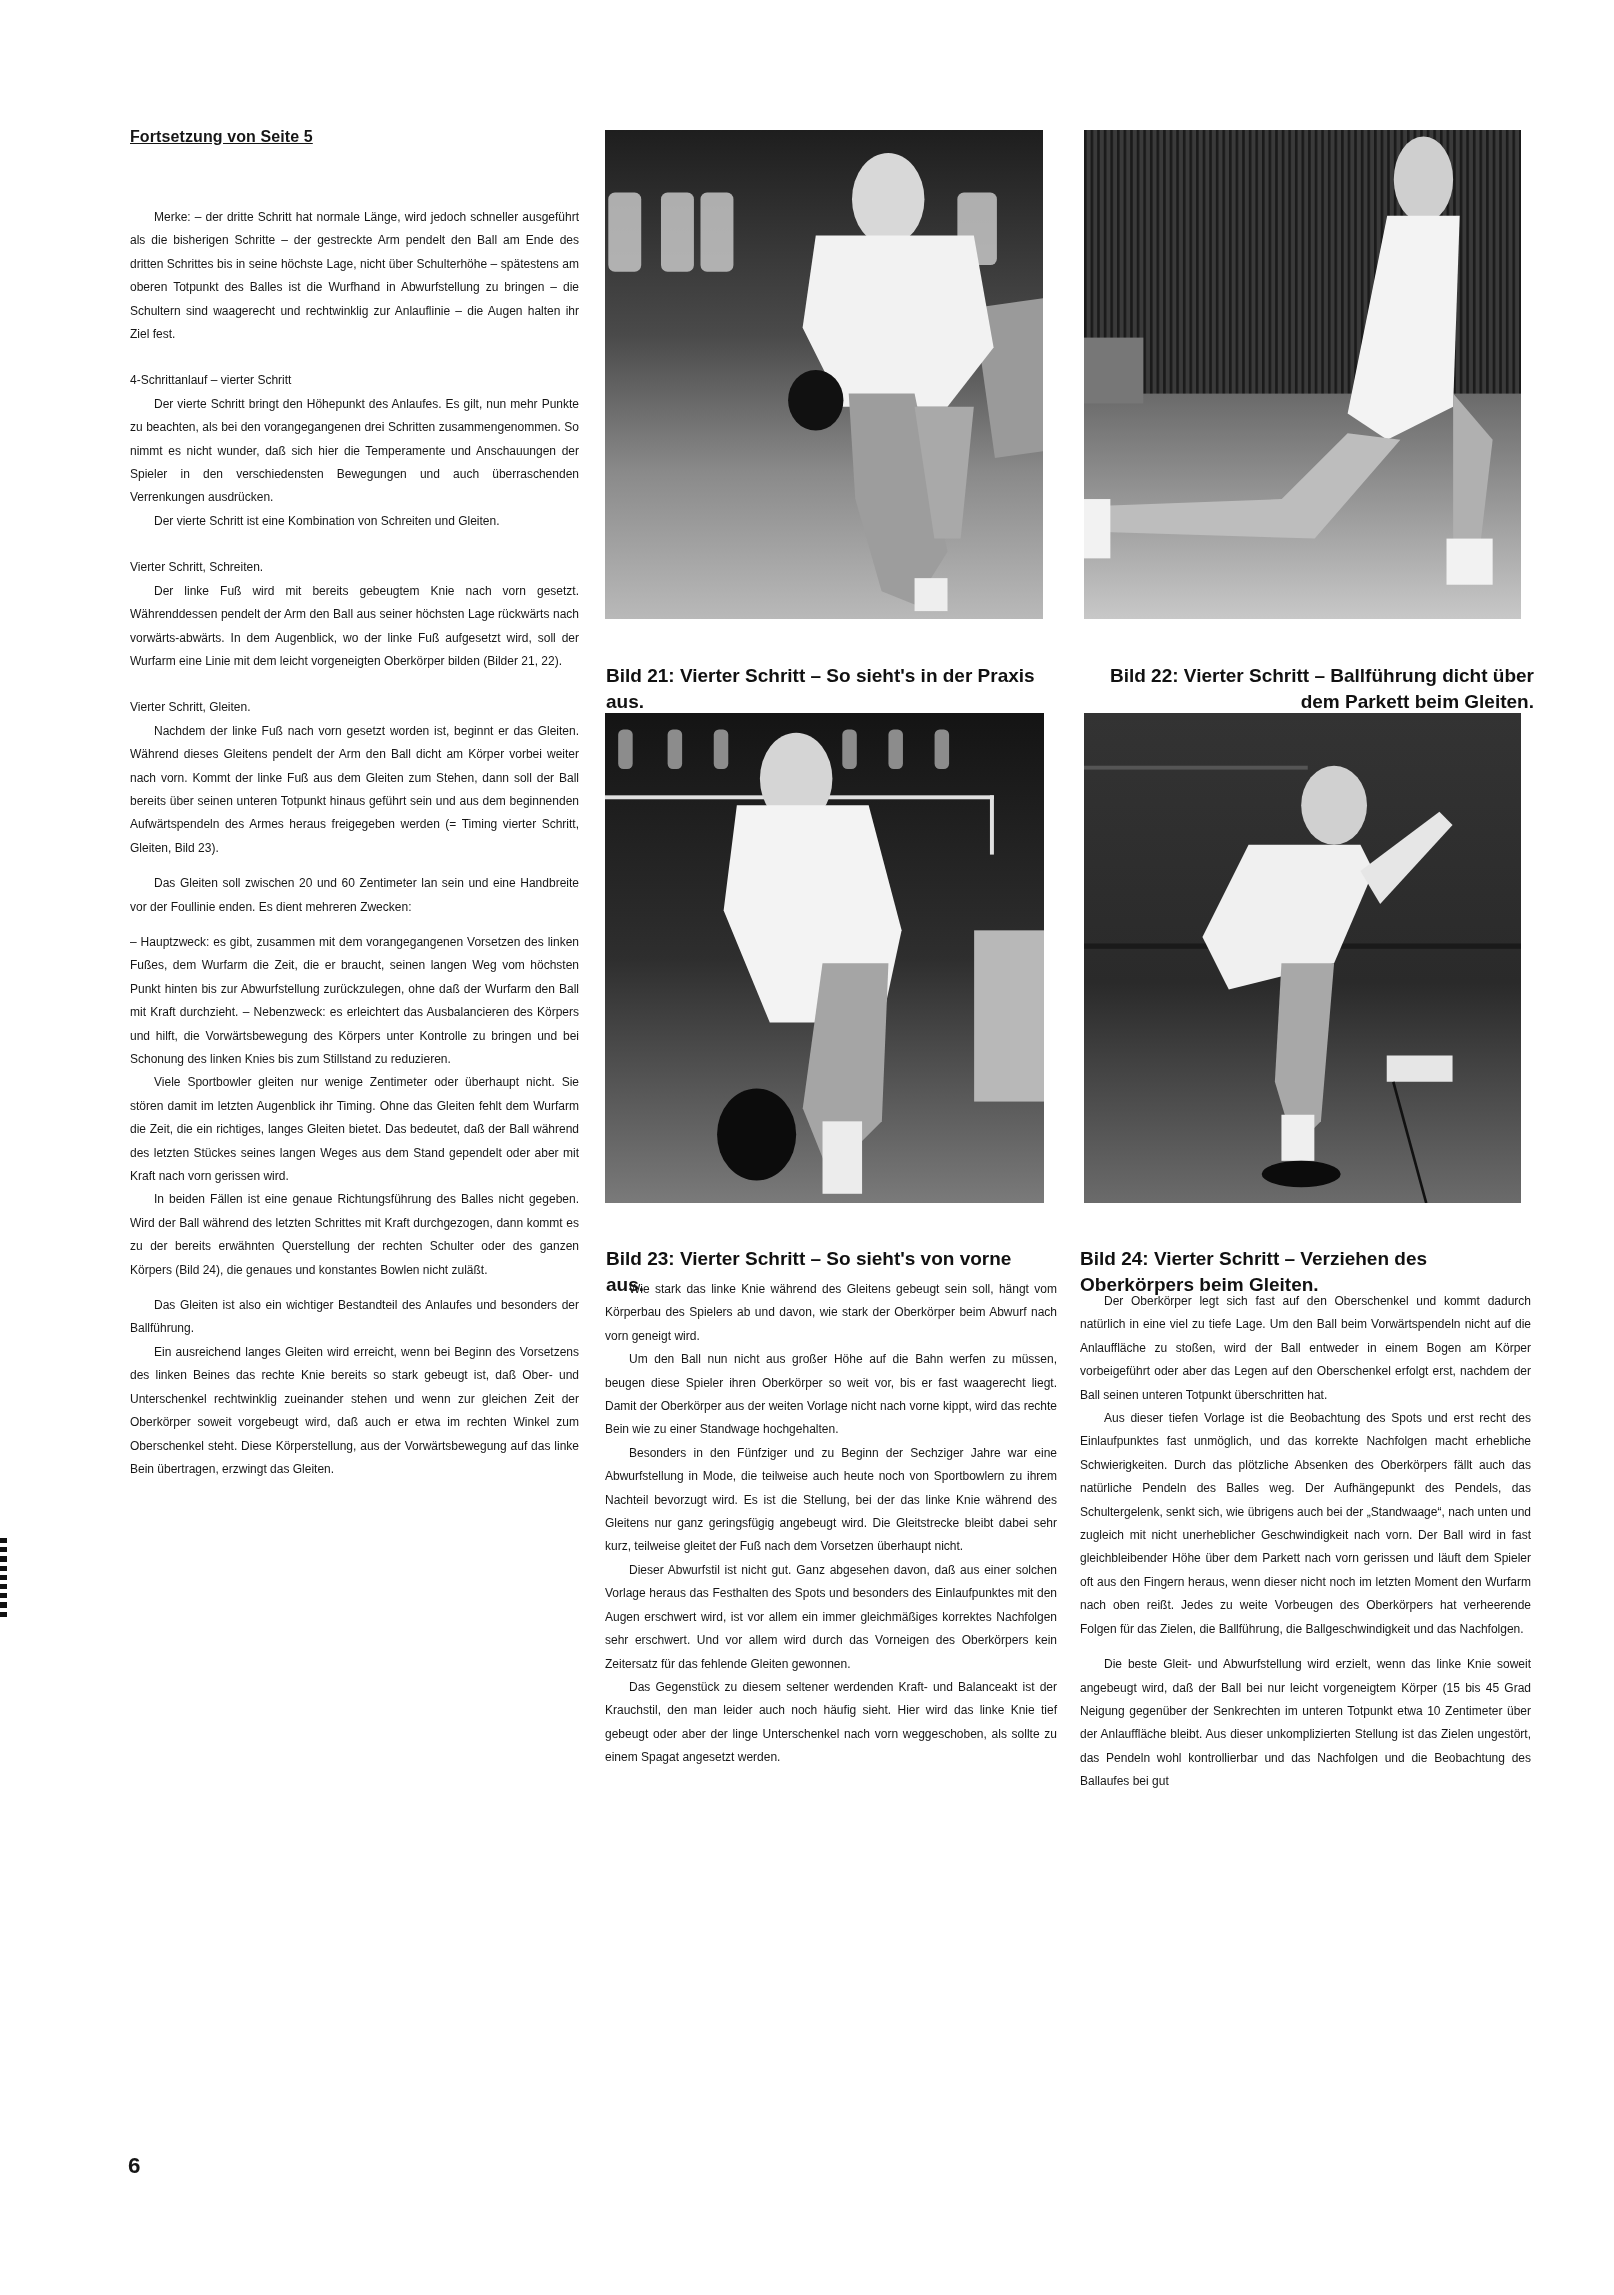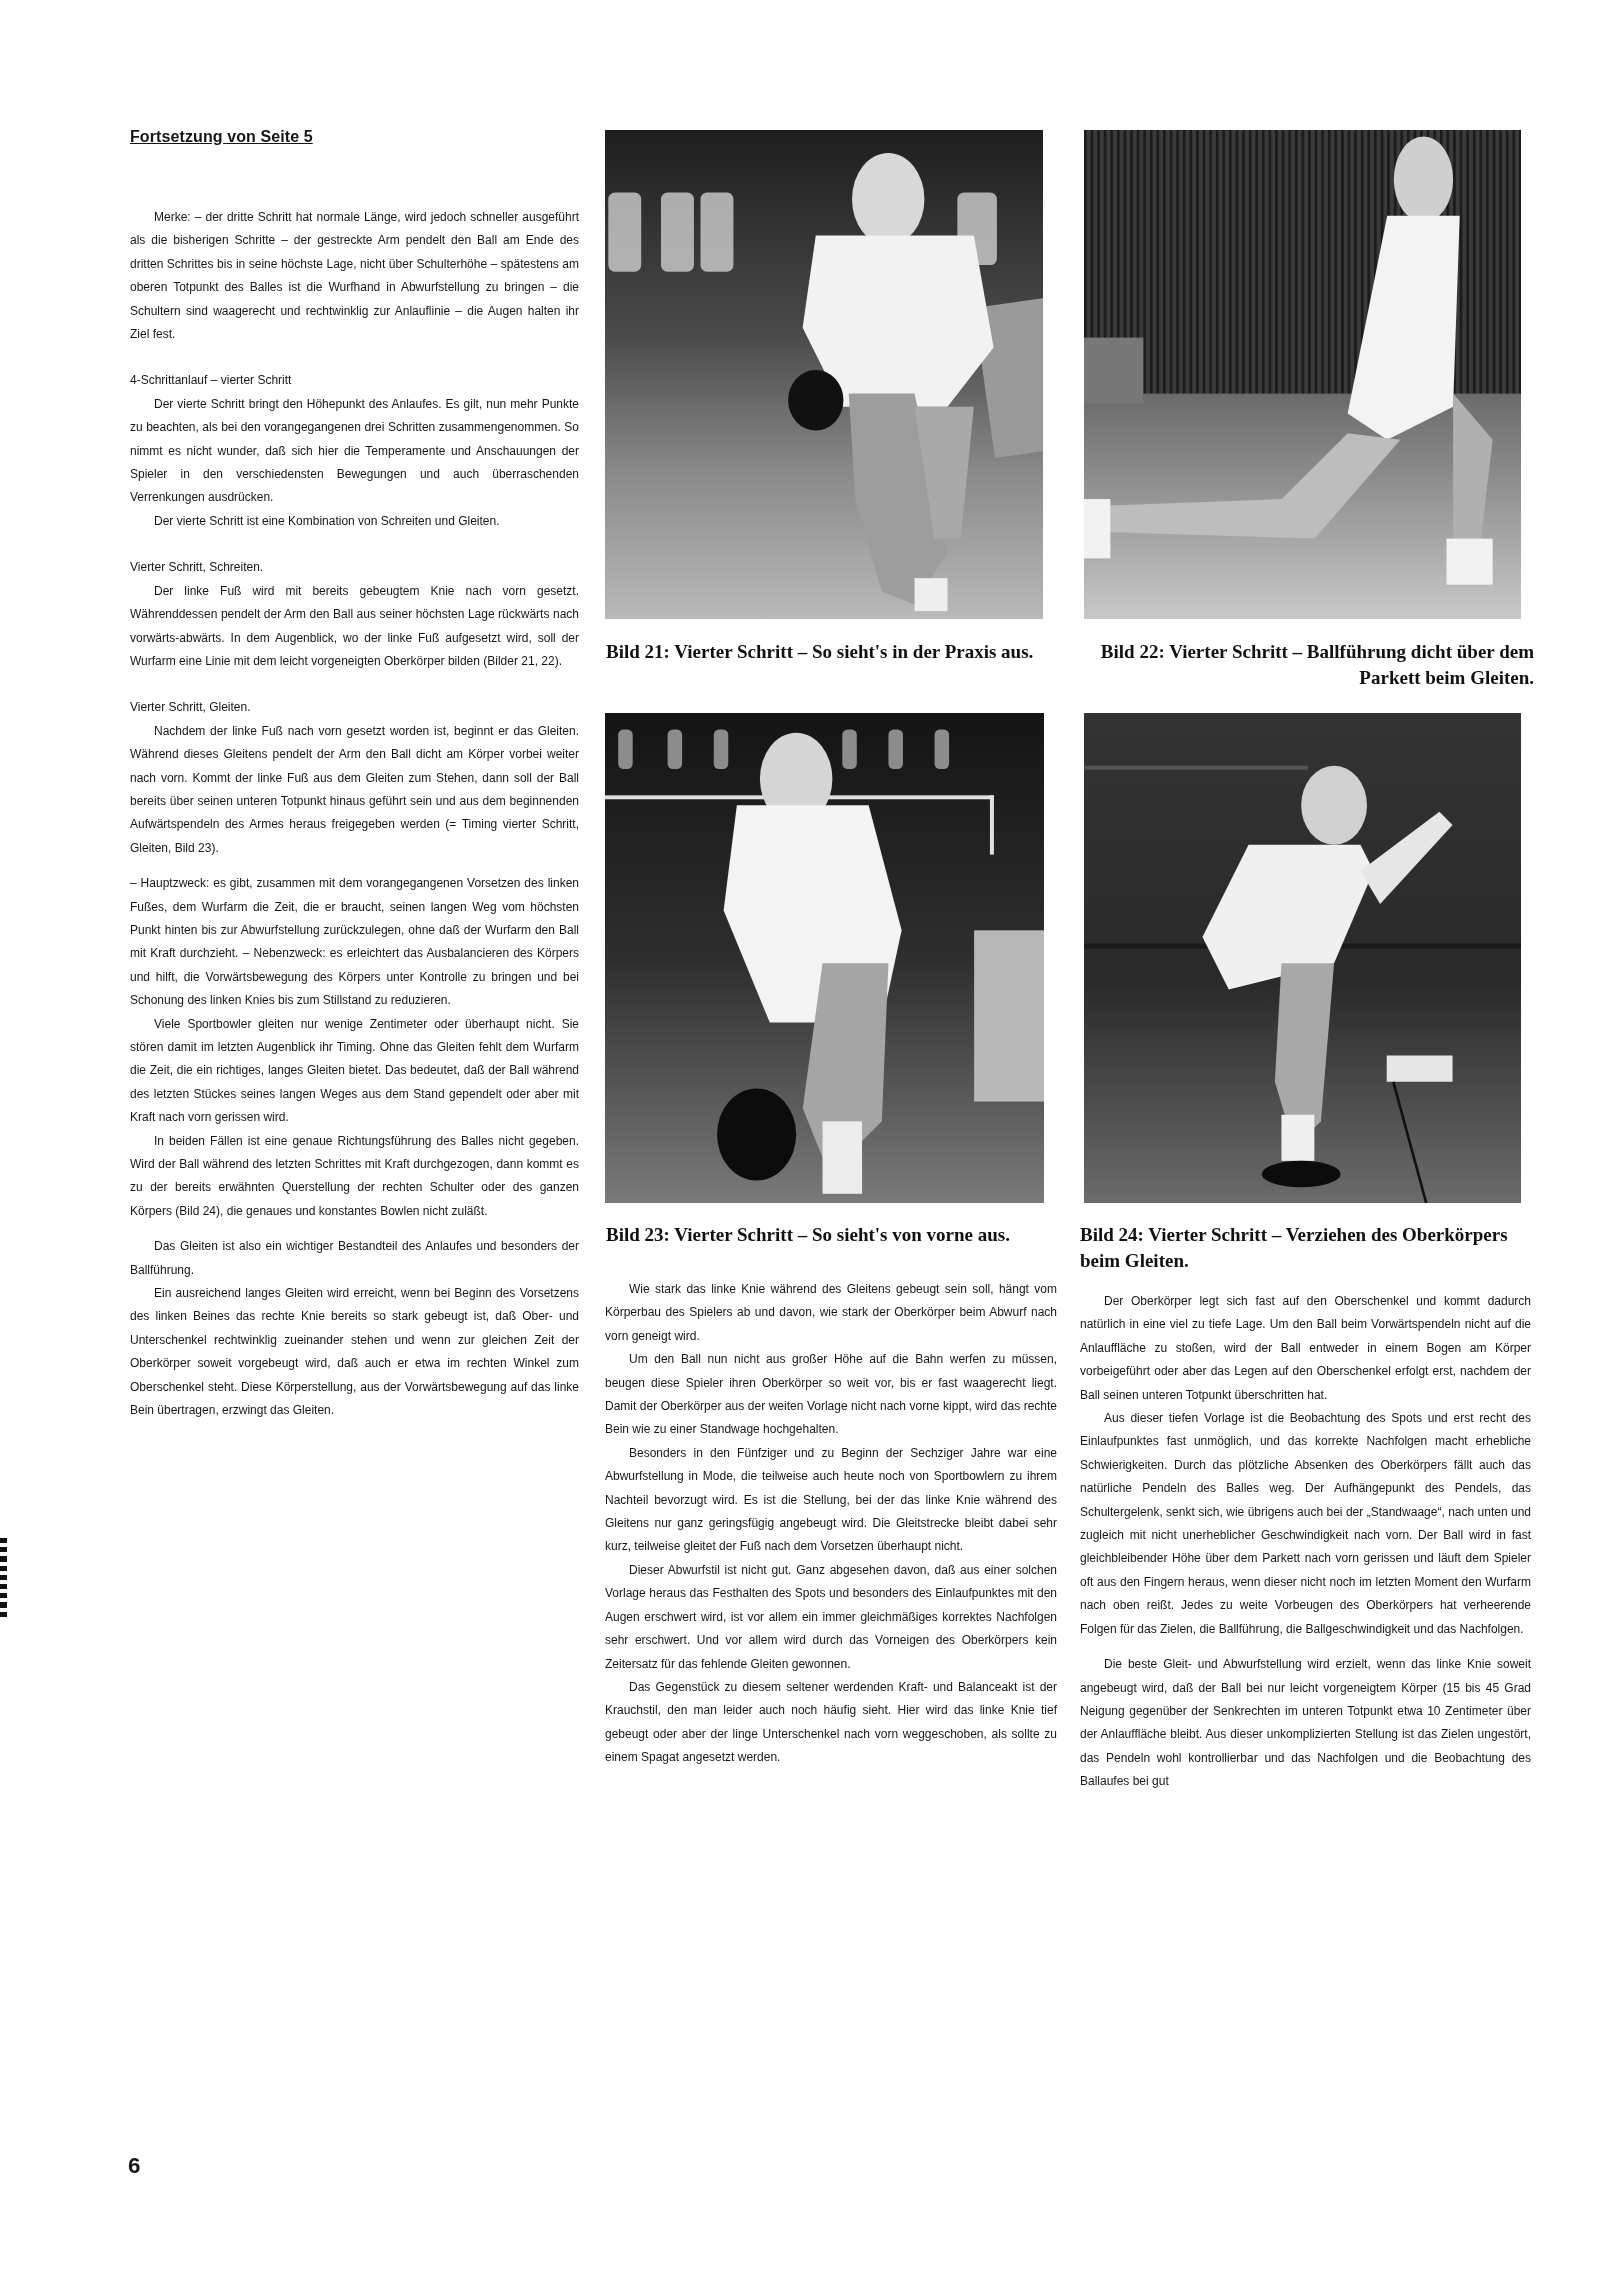--- a/index.html
+++ b/index.html
@@ -39,22 +39,23 @@
   }
   .photo svg { width: 100%; height: 100%; display: block; }
   .p21 { left: 605px; top: 130px; width: 438px; height: 489px; }
   .p22 { left: 1084px; top: 130px; width: 437px; height: 489px; }
   .p23 { left: 605px; top: 713px; width: 439px; height: 490px; }
   .p24 { left: 1084px; top: 713px; width: 437px; height: 490px; }
 
   .caption {
     position: absolute;
     font-size: 19px; line-height: 26px; font-weight: bold;
-    font-family: Liberation Serif, serif;
+    font-family: Liberation Sans, sans-serif;
     color: #111;
+    margin-top: 24px;
   }
   .c21 { left: 606px; top: 639px; width: 448px; }
   .c22 { left: 1080px; top: 639px; width: 454px; text-align: right; }
   .c23 { left: 606px; top: 1222px; width: 448px; }
   .c24 { left: 1080px; top: 1222px; width: 454px; }
 
   .page-number {
     position: absolute; left: 128px; top: 2153px;
     font-size: 22.4px; font-weight: bold;
     font-family: "Liberation Sans", sans-serif;
@@ -71,20 +72,21 @@
 
 <div class="col col-left">
   <p>Merke: – der dritte Schritt hat normale Länge, wird jedoch schneller ausgeführt als die bisherigen Schritte – der gestreckte Arm pendelt den Ball am Ende des dritten Schrittes bis in seine höchste Lage, nicht über Schulterhöhe – spätestens am oberen Totpunkt des Balles ist die Wurfhand in Abwurfstellung zu bringen – die Schultern sind waagerecht und rechtwinklig zur Anlauflinie – die Augen halten ihr Ziel fest.</p>
   <p class="head gap">4-Schrittanlauf – vierter Schritt</p>
   <p>Der vierte Schritt bringt den Höhepunkt des Anlaufes. Es gilt, nun mehr Punkte zu beachten, als bei den vorangegangenen drei Schritten zu­sammengenommen. So nimmt es nicht wunder, daß sich hier die Temperamente und Anschauun­gen der Spieler in den verschiedensten Bewegun­gen und auch überraschenden Verrenkungen aus­drücken.</p>
   <p>Der vierte Schritt ist eine Kombination von Schreiten und Gleiten.</p>
   <p class="head gap">Vierter Schritt, Schreiten.</p>
   <p>Der linke Fuß wird mit bereits gebeugtem Knie nach vorn gesetzt. Währenddessen pendelt der Arm den Ball aus seiner höchsten Lage rückwärts nach vorwärts-abwärts. In dem Augenblick, wo der linke Fuß aufgesetzt wird, soll der Wurfarm eine Linie mit dem leicht vorgeneigten Oberkörper bilden (Bilder 21, 22).</p>
   <p class="head gap">Vierter Schritt, Gleiten.</p>
   <p>Nachdem der linke Fuß nach vorn gesetzt worden ist, beginnt er das Gleiten. Während dieses Gleitens pendelt der Arm den Ball dicht am Körper vorbei weiter nach vorn. Kommt der linke Fuß aus dem Gleiten zum Stehen, dann soll der Ball bereits über seinen unteren Totpunkt hinaus geführt sein und aus dem beginnenden Aufwärts­pendeln des Armes heraus freigegeben werden (= Timing vierter Schritt, Gleiten, Bild 23).</p>
+  <p class="gap-s">Das Gleiten soll zwischen 20 und 60 Zentimeter lan sein und eine Handbreite vor der Foullinie enden. Es dient mehreren Zwecken:</p>
   <p class="noindent gap-s">– Hauptzweck: es gibt, zusammen mit dem voran­gegangenen Vorsetzen des linken Fußes, dem Wurfarm die Zeit, die er braucht, seinen langen Weg vom höchsten Punkt hinten bis zur Abwurf­stellung zurückzulegen, ohne daß der Wurfarm den Ball mit Kraft durchzieht. – Nebenzweck: es erleichtert das Ausbalancieren des Körpers und hilft, die Vorwärtsbewegung des Körpers unter Kontrolle zu bringen und bei Schonung des linken Knies bis zum Stillstand zu reduzieren.</p>
   <p>Viele Sportbowler gleiten nur wenige Zenti­meter oder überhaupt nicht. Sie stören damit im letzten Augenblick ihr Timing. Ohne das Gleiten fehlt dem Wurfarm die Zeit, die ein richtiges, langes Gleiten bietet. Das bedeutet, daß der Ball während des letzten Stückes seines langen Weges aus dem Stand gependelt oder aber mit Kraft nach vorn gerissen wird.</p>
   <p>In beiden Fällen ist eine genaue Richtungsfüh­rung des Balles nicht gegeben. Wird der Ball während des letzten Schrittes mit Kraft durch­gezogen, dann kommt es zu der bereits erwähnten Querstellung der rechten Schulter oder des ganzen Körpers (Bild 24), die genaues und konstantes Bowlen nicht zuläßt.</p>
   <p class="gap-s">Das Gleiten ist also ein wichtiger Bestandteil des Anlaufes und besonders der Ballführung.</p>
   <p>Ein ausreichend langes Gleiten wird erreicht, wenn bei Beginn des Vorsetzens des linken Beines das rechte Knie bereits so stark gebeugt ist, daß Ober- und Unterschenkel rechtwinklig zu­einander stehen und wenn zur gleichen Zeit der Oberkörper soweit vorgebeugt wird, daß auch er etwa im rechten Winkel zum Oberschenkel steht. Diese Körperstellung, aus der Vorwärtsbewegung auf das linke Bein übertragen, erzwingt das Glei­ten.</p>
 </div>
 
 <div class="photo p21">
   <svg viewBox="0 0 665 742" preserveAspectRatio="none">
     <defs>

